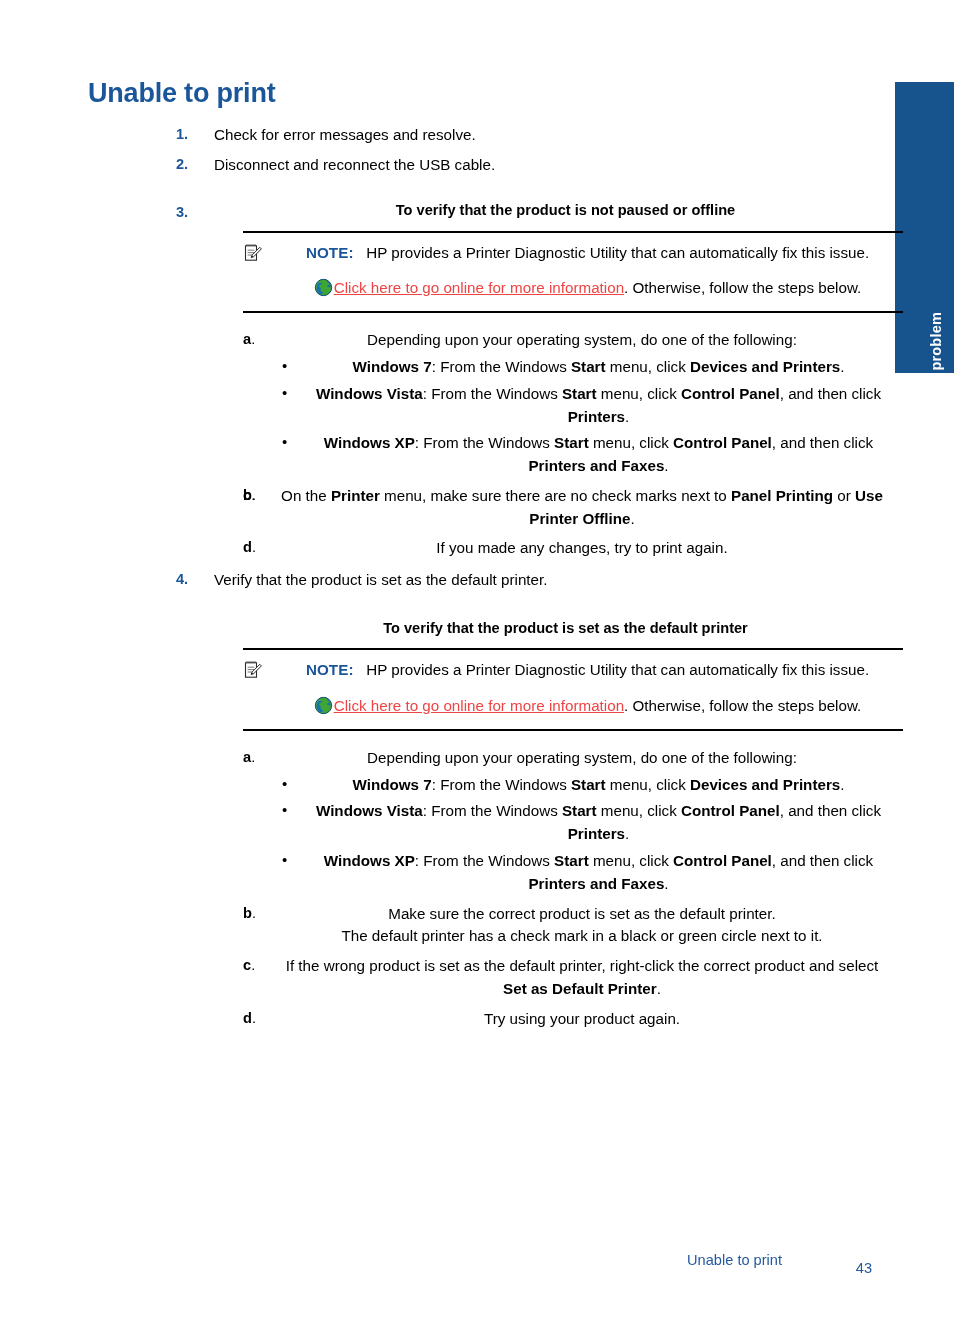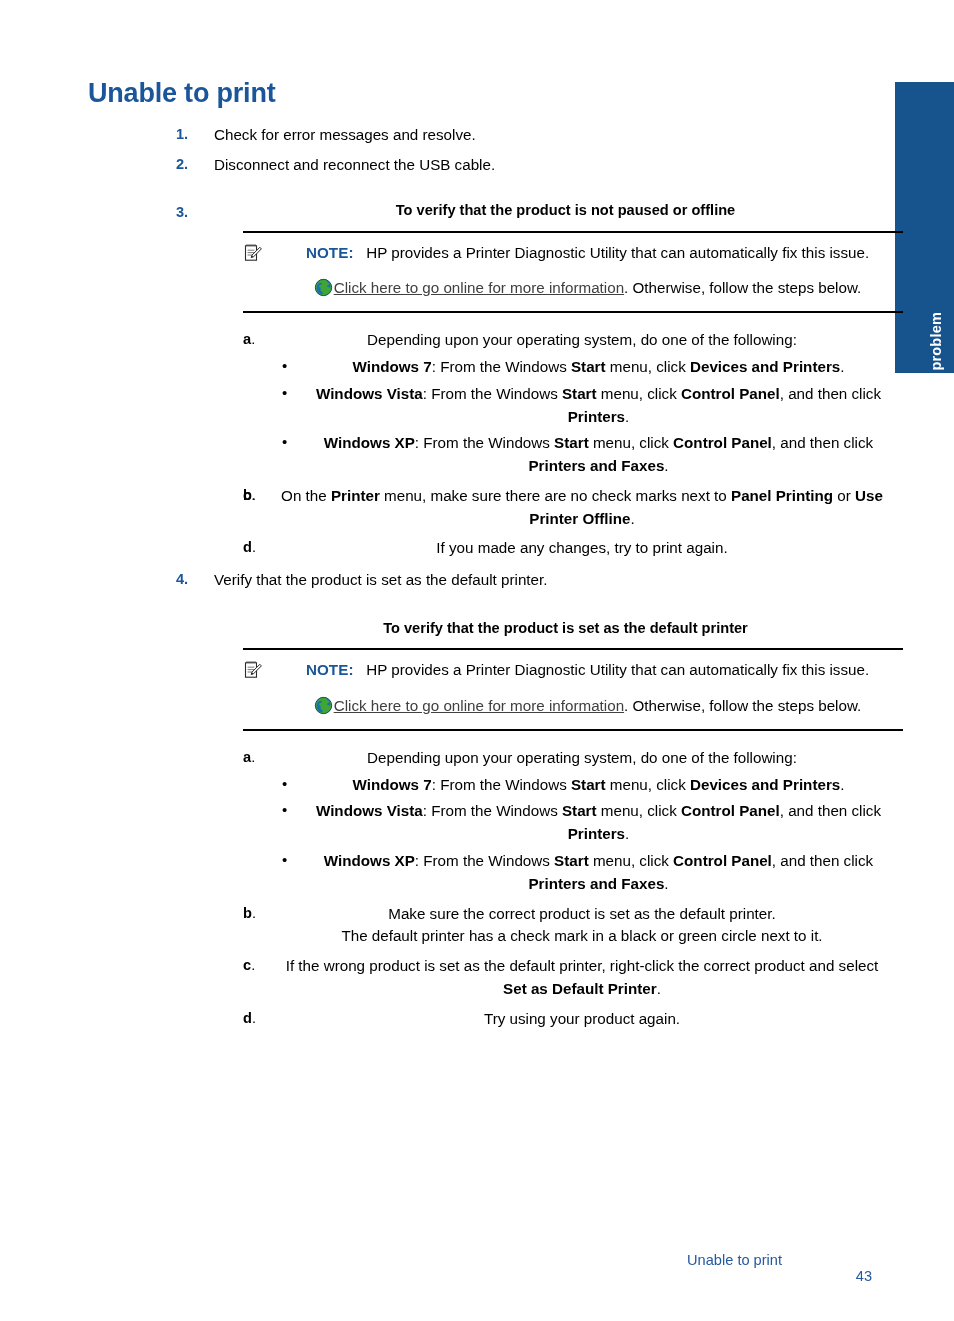--- a/index.html
+++ b/index.html
@@ -141,21 +141,21 @@
     line-height: 1.53;
   }
   .globe-icon {
     display: inline-block;
     width: 19px;
     height: 19px;
     vertical-align: -4px;
     margin-right: 1px;
   }
   a.doclink {
-    color: #404040;
+    color: #ef4444;
     text-decoration: underline;
   }
 
   
   .alist { margin: 0; padding: 0; list-style: none; }
   .alist > li {
     position: relative;
     padding-left: 33px;
     margin-bottom: 7px;
     font-size: 15.2px;
@@ -202,21 +202,21 @@
   .footer-title {
     position: absolute;
     right: 172px;
     top: 0;
     font-size: 14.6px;
     color: #2459a0;
   }
   .footer-page {
     position: absolute;
     right: 82px;
-    top: 16px;
+    top: 8px;
     font-size: 14.6px;
     color: #2459a0;
   }
 
   .proc-2 { margin-top: 24px; }
 </style>
 </head>
 <body>
 
 <div class="page">

